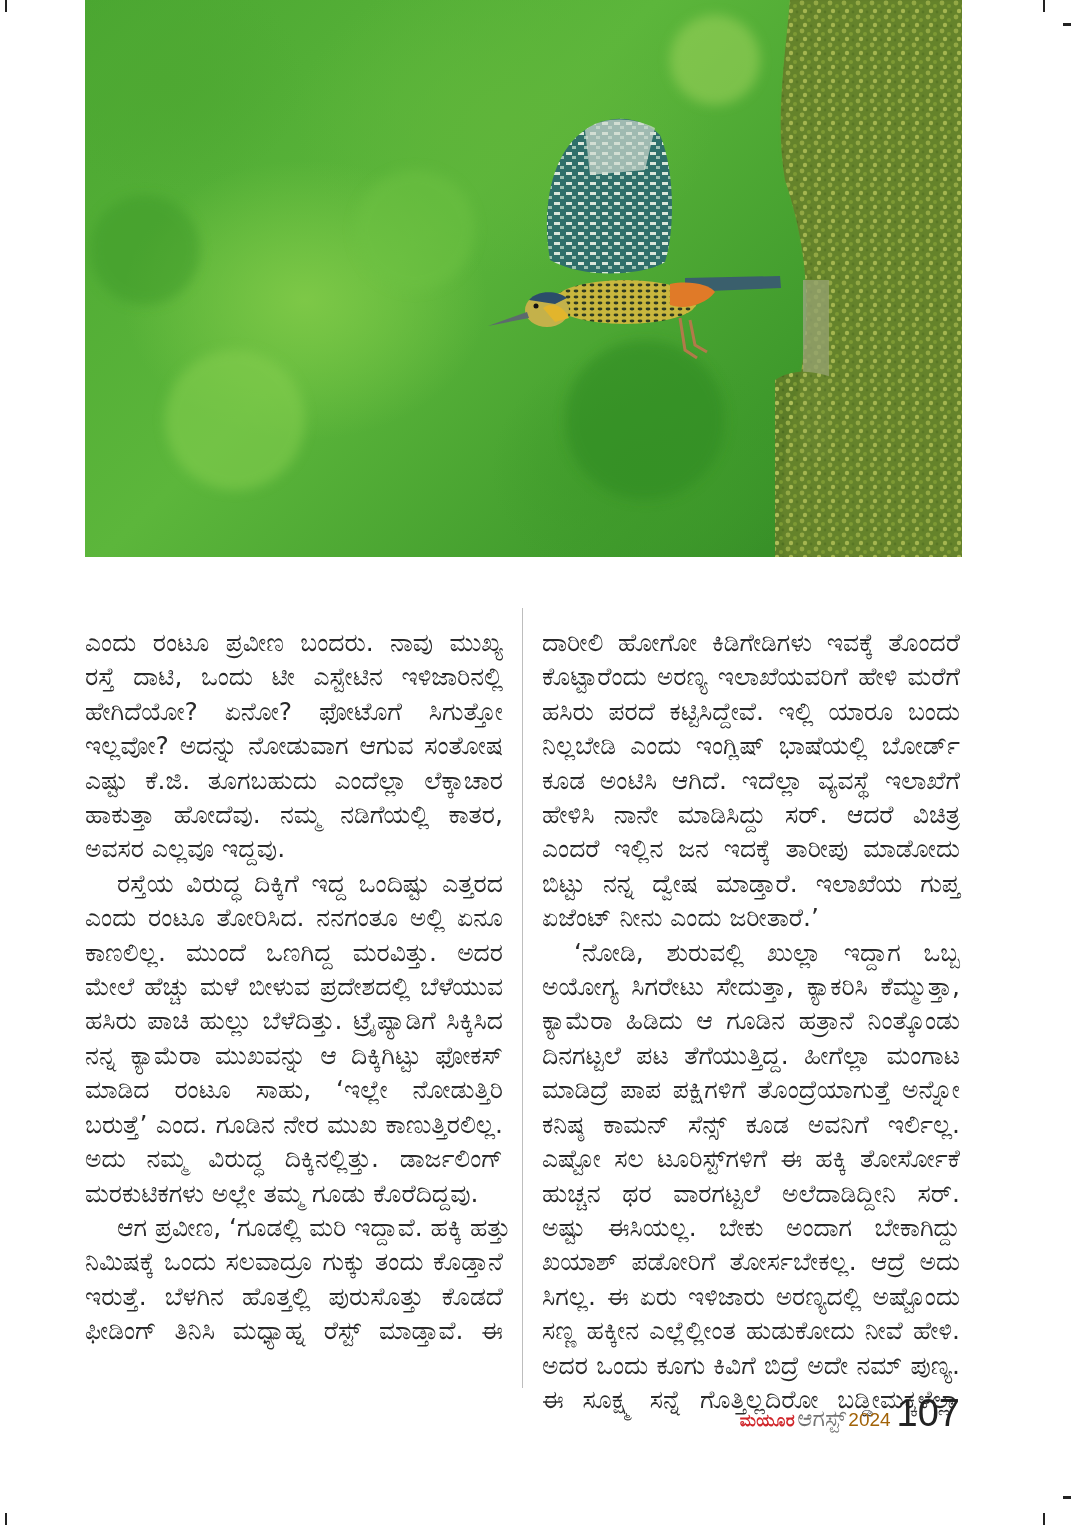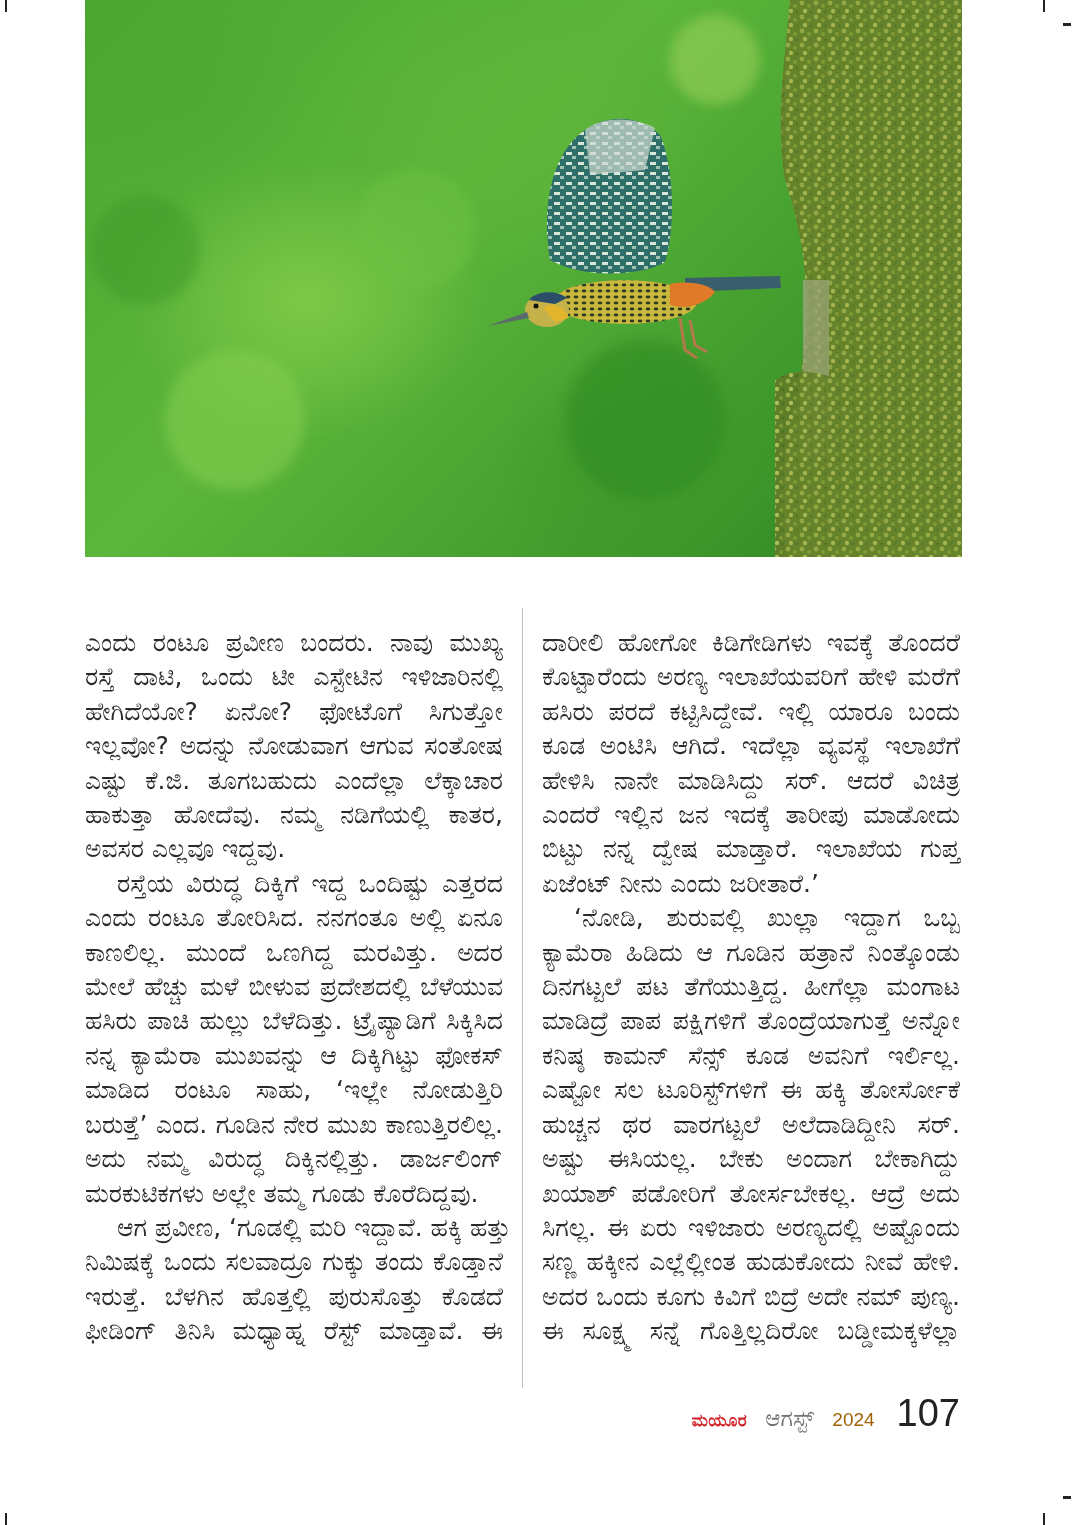--- a/index.html
+++ b/index.html
@@ -26,21 +26,21 @@
          text-align: justify; text-align-last: justify; }
   .col p { margin: 0; }
   .col .line { display: block; text-align: justify; text-align-last: justify; white-space: nowrap; }
   .col .line.last { text-align-last: left; }
   .col .line.indent { padding-left: 32px; }
   .col-left { left: 85px; }
   .col-right { left: 542px; }
   .divider { position: absolute; left: 522px; top: 608px; width: 1px; height: 780px; background: #bdbdbd; }
 
   
-  .footer { position: absolute; right: 112px; top: 1392px; display: flex; align-items: baseline; gap: 18px; }
+  .footer { position: absolute; right: 112px; top: 1392px; display: flex; align-items: baseline; gap: 2px; }
   .footer .brand { color: #d0262b; font-weight: bold; font-size: 17px; letter-spacing: 0.5px; }
   .footer .month { font-size: 23px; color: #737373; }
   .footer .year { font-family: Liberation Sans, sans-serif; font-size: 19px; color: #a16207; }
   .footer .page { font-family: "Liberation Sans", sans-serif; font-size: 38px; color: #222; margin-left: 4px; }
 </style>
 </head>
 <body>
 
 <div class="crop v" style="left:5px; top:0;"></div>
 <div class="crop v" style="left:1043px; top:0;"></div>
@@ -145,28 +145,30 @@
     </p>
   </div>
 
 <div class="divider"></div>
 
 <div class="col col-right" id="col-right">
     <p>
       <span class="line">ದಾರೀಲಿ ಹೋಗೋ ಕಿಡಿಗೇಡಿಗಳು ಇವಕ್ಕೆ ತೊಂದರೆ</span>
       <span class="line">ಕೊಟ್ಟಾರೆಂದು ಅರಣ್ಯ ಇಲಾಖೆಯವರಿಗೆ ಹೇಳಿ ಮರೆಗೆ</span>
       <span class="line">ಹಸಿರು ಪರದೆ ಕಟ್ಟಿಸಿದ್ದೇವೆ. ಇಲ್ಲಿ ಯಾರೂ ಬಂದು</span>
+      <span class="line">ನಿಲ್ಲಬೇಡಿ ಎಂದು ಇಂಗ್ಲಿಷ್ ಭಾಷೆಯಲ್ಲಿ ಬೋರ್ಡ್</span>
       <span class="line">ಕೂಡ ಅಂಟಿಸಿ ಆಗಿದೆ. ಇದೆಲ್ಲಾ ವ್ಯವಸ್ಥೆ ಇಲಾಖೆಗೆ</span>
       <span class="line">ಹೇಳಿಸಿ ನಾನೇ ಮಾಡಿಸಿದ್ದು ಸರ್. ಆದರೆ ವಿಚಿತ್ರ</span>
       <span class="line">ಎಂದರೆ ಇಲ್ಲಿನ ಜನ ಇದಕ್ಕೆ ತಾರೀಪು ಮಾಡೋದು</span>
       <span class="line">ಬಿಟ್ಟು ನನ್ನ ದ್ವೇಷ ಮಾಡ್ತಾರೆ. ಇಲಾಖೆಯ ಗುಪ್ತ</span>
       <span class="line last">ಏಜೆಂಟ್ ನೀನು ಎಂದು ಜರೀತಾರೆ.’</span>
     </p>
     <p>
       <span class="line indent">‘ನೋಡಿ, ಶುರುವಲ್ಲಿ ಖುಲ್ಲಾ ಇದ್ದಾಗ ಒಬ್ಬ</span>
+      <span class="line">ಅಯೋಗ್ಯ ಸಿಗರೇಟು ಸೇದುತ್ತಾ, ಕ್ಯಾಕರಿಸಿ ಕೆಮ್ಮುತ್ತಾ,</span>
       <span class="line">ಕ್ಯಾಮೆರಾ ಹಿಡಿದು ಆ ಗೂಡಿನ ಹತ್ರಾನೆ ನಿಂತ್ಕೊಂಡು</span>
       <span class="line">ದಿನಗಟ್ಟಲೆ ಪಟ ತೆಗೆಯುತ್ತಿದ್ದ. ಹೀಗೆಲ್ಲಾ ಮಂಗಾಟ</span>
       <span class="line">ಮಾಡಿದ್ರೆ ಪಾಪ ಪಕ್ಷಿಗಳಿಗೆ ತೊಂದ್ರೆಯಾಗುತ್ತೆ ಅನ್ನೋ</span>
       <span class="line">ಕನಿಷ್ಠ ಕಾಮನ್ ಸೆನ್ಸ್ ಕೂಡ ಅವನಿಗೆ ಇರ್ಲಿಲ್ಲ.</span>
       <span class="line">ಎಷ್ಟೋ ಸಲ ಟೂರಿಸ್ಟ್‌ಗಳಿಗೆ ಈ ಹಕ್ಕಿ ತೋರ್ಸೋಕೆ</span>
       <span class="line">ಹುಚ್ಚನ ಥರ ವಾರಗಟ್ಟಲೆ ಅಲೆದಾಡಿದ್ದೀನಿ ಸರ್.</span>
       <span class="line">ಅಷ್ಟು ಈಸಿಯಲ್ಲ. ಬೇಕು ಅಂದಾಗ ಬೇಕಾಗಿದ್ದು</span>
       <span class="line">ಖಯಾಶ್ ಪಡೋರಿಗೆ ತೋರ್ಸಬೇಕಲ್ಲ. ಆದ್ರೆ ಅದು</span>
       <span class="line">ಸಿಗಲ್ಲ. ಈ ಏರು ಇಳಿಜಾರು ಅರಣ್ಯದಲ್ಲಿ ಅಷ್ಟೊಂದು</span>
       <span class="line">ಸಣ್ಣ ಹಕ್ಕೀನ ಎಲ್ಲೆಲ್ಲೀಂತ ಹುಡುಕೋದು ನೀವೆ ಹೇಳಿ.</span>

